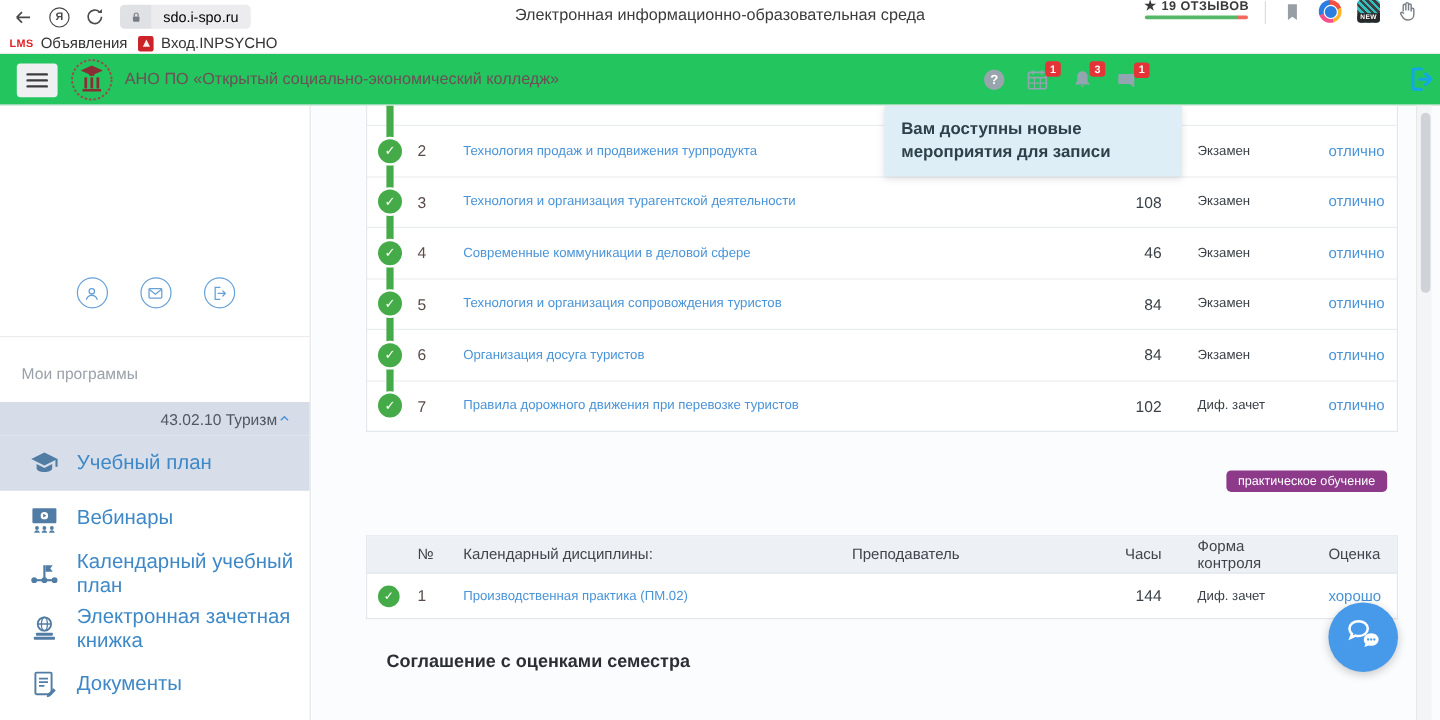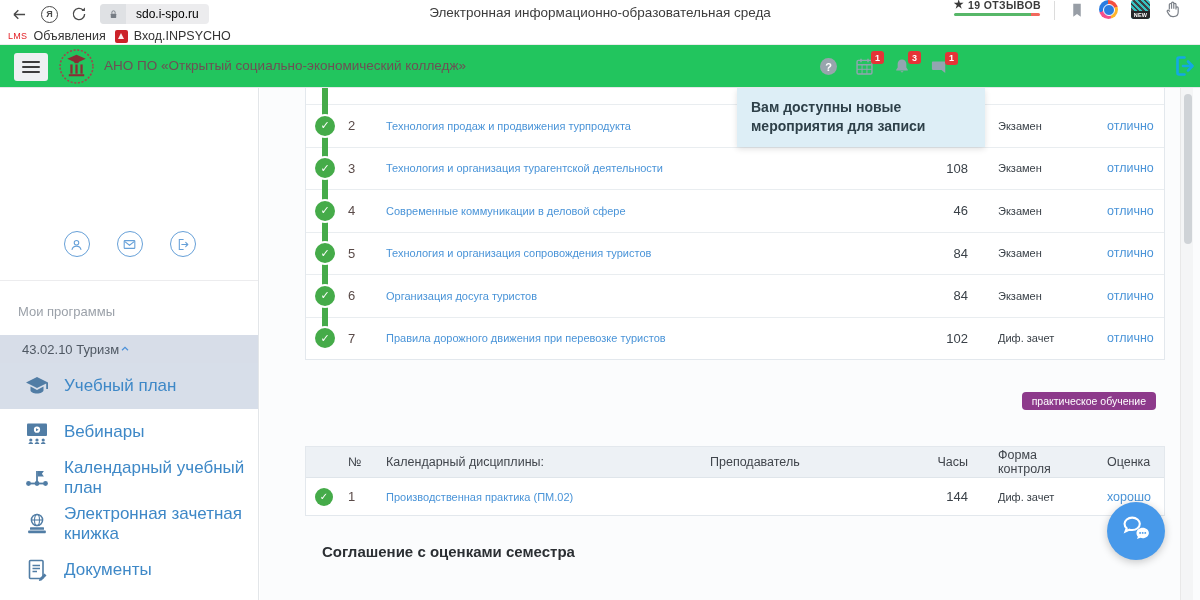--- a/index.html
+++ b/index.html
@@ -22,21 +22,21 @@
 .reviews-bar{margin-top:2px;width:86px;height:3px;border-radius:2px;background:linear-gradient(to right,#57b768 0 90%,#f2685c 90%)}
 .vdiv{width:1px;height:19px;background:#dcdcdc;margin-top:1px}
 .ext-circle{width:19px;height:19px;border-radius:50%;background:conic-gradient(#f4503f 0 20%,#ffb42a 20% 45%,#f44f8b 45% 70%,#2a7de1 70% 100%);display:flex;align-items:center;justify-content:center}
 .ext-circle-inner{width:12px;height:12px;border-radius:50%;background:#2a7de1;border:1.5px solid #fff}
 .new-ico{width:19px;height:19px;border-radius:3px;background:repeating-linear-gradient(45deg,#35c0c0 0 2px,#3d4043 2px 4px);position:relative;overflow:hidden}
 .new-ico span{position:absolute;left:0;right:0;bottom:0;height:8px;background:#26282a;color:#fff;font-size:5.5px;font-weight:bold;text-align:center;line-height:8px;letter-spacing:.3px}
 
 
 .bkbar{position:absolute;left:0;top:28px;width:1200px;height:17px;display:flex;align-items:center;gap:9px;padding-left:8px;border-bottom:1px solid #ebebeb;background:#fff}
 .bk-item{display:flex;align-items:center;gap:6px;font-size:12.5px;color:#333}
-.lms-fav{font-size:9px;font-weight:normal;color:#e31e24;letter-spacing:.3px}
+.lms-fav{font-size:9px;font-weight:bold;color:#e31e24;letter-spacing:.3px}
 .red-fav{width:13px;height:13px;background:#cc2229;border-radius:2px;display:flex;align-items:center;justify-content:center}
 .red-fav i{display:block;width:0;height:0;border-left:3.5px solid transparent;border-right:3.5px solid transparent;border-bottom:6px solid rgba(255,255,255,.92)}
 
 
 .appbar{position:absolute;left:0;top:45px;width:1200px;height:43px;background:#22c55e;border-bottom:1px solid #e5e7e9}
 .burger{position:absolute;left:14px;top:8px;width:34px;height:28px;background:#eef0f2;border-radius:3px;display:flex;flex-direction:column;justify-content:center;gap:3px;padding:0 8px}
 .burger i{display:block;height:2px;background:#3c3c3c;border-radius:1px}
 .org-logo{position:absolute;left:58px;top:3px}
 .org-name{position:absolute;left:104px;top:13px;font-size:13.5px;color:#6e4f55}
 .hdr-icons{position:absolute;left:820px;top:0;height:43px;display:flex;align-items:center;gap:17px}
@@ -44,21 +44,21 @@
 .iwrap{position:relative}
 .ibadge{position:absolute;top:-5px;right:-9px;min-width:13px;height:13px;padding:0 2px;background:#e53437;color:#fff;font-size:9px;font-weight:bold;border-radius:3px;display:flex;align-items:center;justify-content:center}
 .hdr-exit{position:absolute;right:3px;top:9px}
 
 
 .sidebar{position:absolute;left:0;top:88px;width:259px;height:512px;background:#fff;border-right:1px solid #e3e6e9;overflow:hidden}
 .side-circles{position:absolute;left:0;top:143px;width:259px;display:flex;justify-content:center;gap:27px}
 .circ{width:26px;height:26px;border:1.4px solid #66a0d8;border-radius:50%;display:flex;align-items:center;justify-content:center}
 .side-div{position:absolute;left:0;top:192px;width:259px;height:1px;background:#ececee}
 .side-section{position:absolute;left:18px;top:216px;font-size:13px;color:#9ba1a9}
-.program-item{position:absolute;left:0;top:247px;width:259px;height:28px;background:#d7dde8;display:flex;align-items:center;justify-content:flex-start;padding:0 16px 0 22px;font-size:13px;color:#4f5863}
+.program-item{position:absolute;left:0;top:247px;width:259px;height:28px;background:#d7dde8;display:flex;align-items:center;justify-content:flex-end;padding:0 16px 0 22px;font-size:13px;color:#4f5863}
 .menu{position:absolute;left:0;top:275px;width:259px}
 .mi{height:46px;display:flex;align-items:center;gap:14px;padding-left:24px}
 .mi.active{background:#d7dee9}
 .mi-label{font-size:17px;color:#3e88c7}
 .mi-ico{width:26px;height:26px;flex:0 0 26px}
 .mi.stub{padding-left:18px;height:46px}
 
 
 .content{position:absolute;left:260px;top:88px;width:940px;height:512px;background:#fbfcfd;overflow:hidden}
 .card1{position:absolute;left:45px;top:0;width:860px;background:#fff;border:1px solid #e3e8ed;border-top:none}

